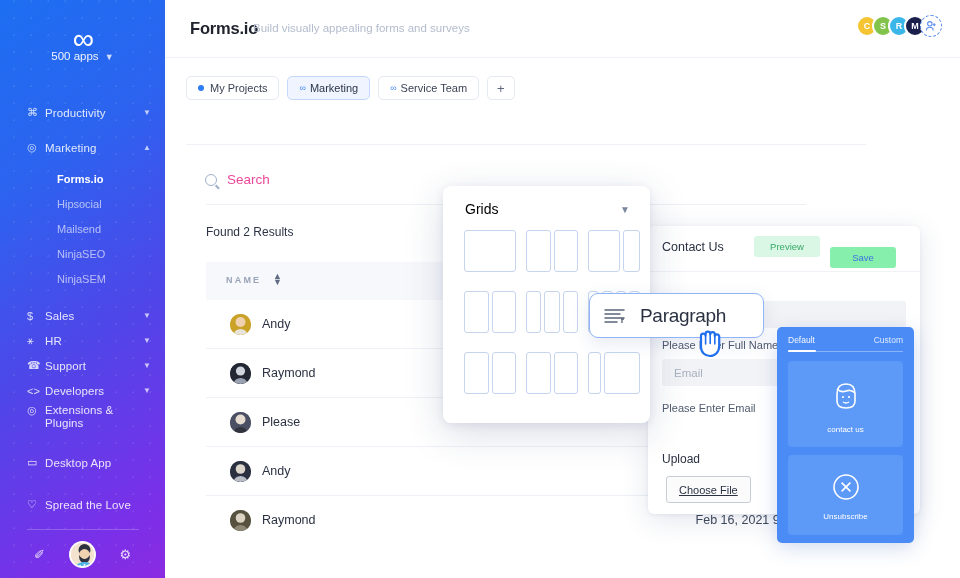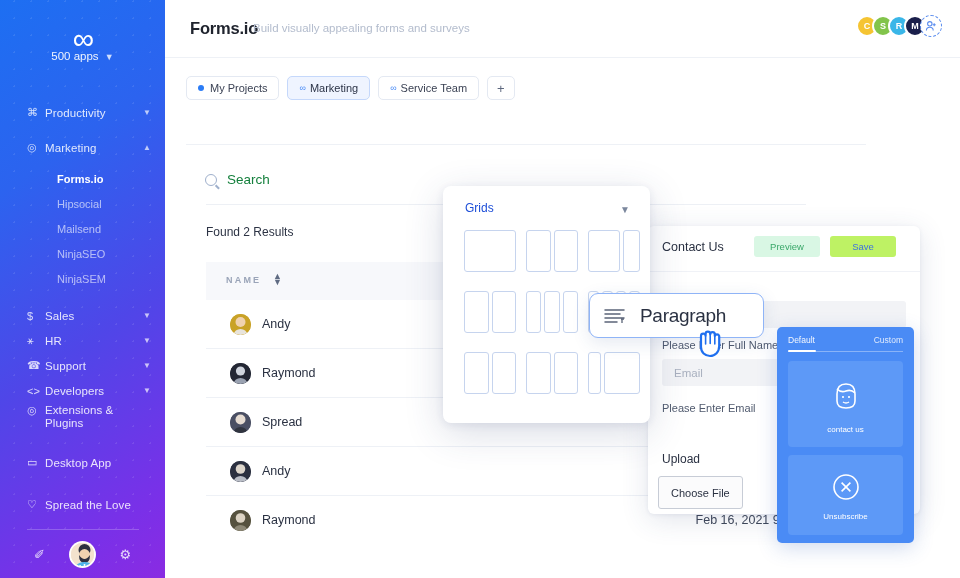--- a/index.html
+++ b/index.html
@@ -83,21 +83,21 @@
   .stabs { position: absolute; left: 186px; top: 118px; display: flex; gap: 26px; }
   .stab { font-size: 11.5px; color: #9aa5bb; padding-bottom: 8px; cursor: pointer; position: relative; }
   .stab.on { color: #1d2230; font-weight: 700; }
   .stab.on:after { content: ""; position: absolute; left: 0; right: 0; bottom: 0; height: 2px; background: #3d7bf7; border-radius: 2px; }
   .stabs-rule { position: absolute; left: 186px; top: 144px; width: 680px; height: 1px; background: #eef1f6; }
 
   
   .search { position: absolute; left: 205px; top: 172px; display: flex; align-items: center; gap: 10px; }
   .search .mag { width: 12px; height: 12px; border: 1.6px solid #9fb0cc; border-radius: 50%; position: relative; }
   .search .mag:after { content:""; position:absolute; right:-4px; bottom:-3px; width:5px; height:1.6px; background:#9fb0cc; transform: rotate(45deg); }
-  .search .ph { font-size: 13.5px; color: #15803d; }
+  .search .ph { font-size: 13.5px; color: #ec4899; }
   .search-rule { position: absolute; left: 206px; top: 204px; width: 600px; height: 1px; background: #edf0f5; }
 
   .found { position: absolute; left: 206px; top: 225px; font-size: 12px; color: #2c3344; font-weight: 400; }
 
   .thead { position: absolute; left: 206px; top: 262px; width: 680px; height: 38px; background: #f7f8fb; }
   .thead .th { position: absolute; left: 20px; top: 13px; font-size: 9px; letter-spacing: 2.2px; color: #9aa4b8; font-weight: 700; }
   .thead .sort { position: absolute; left: 67px; top: 11px; font-size: 9px; color: #5d6辈; color:#5f6b82; line-height: 6px; }
 
   .rows { position: absolute; left: 206px; top: 300px; width: 680px; }
   .row { position: relative; height: 49px; border-bottom: 1px solid #eef1f6; }
@@ -112,28 +112,28 @@
     position: absolute; left: 648px; top: 226px; width: 272px; height: 288px;
     background: #fff; border-radius: 6px;
     box-shadow: 0 6px 28px rgba(48,70,120,.14), 0 1px 4px rgba(48,70,120,.08);
     overflow: hidden;
   }
   .fcard-head { position: relative; height: 46px; border-bottom: 1px solid #f0f2f7; }
   .fcard-title { position: absolute; left: 14px; top: 14px; font-size: 12.5px; color: #2a3142; }
   .fbtn { position: absolute; top: 10px; height: 21px; border-radius: 3px;
     display: flex; align-items: center; justify-content: center; font-size: 9.5px; cursor: pointer; }
   .fbtn.prev { left: 106px; width: 66px; background: #d9f7e4; color: #3aa86a; }
-  .fbtn.save { left: 182px; width: 66px; background: #bef264; color: #3f72e0; }
+  .fbtn.save { left: 182px; width: 66px; background: #86efac; color: #3f72e0; margin-top: 11px; }
 
   .fgray { position: absolute; left: 14px; width: 244px; height: 27px; background: #f2f3f6; border-radius: 3px; }
   .fhint { position: absolute; left: 14px; font-size: 11px; color: #505a6e; }
   .fupload { position: absolute; left: 14px; font-size: 12px; color: #2a3142; font-weight: 400; }
-  .fchoose { position: absolute; left: 10px; height: 33px; padding: 0 12px; border: 1px solid #c7ccd6;
+  .fchoose { position: absolute; left: 18px; height: 27px; padding: 0 12px; border: 1px solid #c7ccd6;
     border-radius: 3px; background: #fbfbfc; font-size: 11px; color: #2a3142;
-    display: flex; align-items: center; cursor: pointer; }
+    display: flex; align-items: center; cursor: pointer; text-decoration: underline; }
   .finput-ph { position: absolute; left: 26px; font-size: 11.5px; color: #a9b0bf; text-align: center; }
 
   
   .tpanel {
     position: absolute; left: 777px; top: 327px; width: 137px; height: 216px;
     background: #4a8bf5; border-radius: 5px; overflow: hidden;
     box-shadow: 0 5px 20px rgba(45,90,180,.22);
   }
   .tp-tabs { position: relative; height: 26px; }
   .tp-tab { position: absolute; top: 8px; font-size: 8.5px; color: rgba(255,255,255,.93); cursor: pointer; }
@@ -144,21 +144,21 @@
   .tp-card { position: absolute; left: 11px; width: 115px; background: #5d99f7; border-radius: 4px;
     display: flex; flex-direction: column; align-items: center; justify-content: center; cursor: pointer; }
   .tp-card .tlabel { font-size: 8px; color: #fff; margin-top: 8px; }
 
   
   .grids {
     position: absolute; left: 443px; top: 186px; width: 207px; height: 237px;
     background: #fff; border-radius: 8px;
     box-shadow: 0 10px 38px rgba(42,60,110,.18), 0 2px 8px rgba(42,60,110,.09);
   }
-  .grids-title { position: absolute; left: 22px; top: 15px; font-size: 12px; color: #1d4ed8; text-align: center; }
+  .grids-title { position: absolute; left: 22px; top: 15px; font-size: 14px; color: #000000; text-align: center; }
   .grids-chev { position: absolute; right: 20px; top: 18px; font-size: 10px; color: #7b879d; cursor: pointer; }
   .gwrap { position: absolute; left: 21px; top: 44px; display: grid;
     grid-template-columns: repeat(3, 52px); grid-template-rows: repeat(3, 50px); gap: 11px 10px; }
   .gcell { width: 52px; height: 42px; display: flex; gap: 3px; cursor: pointer; }
   .gcell span { border: 1px solid #c6d4ee; border-radius: 3px; height: 42px; flex: 1; }
 
   
   .pchip {
     position: absolute; left: 589px; top: 293px; width: 175px; height: 45px;
     background: #fff; border: 1.6px solid #8fb4f7; border-radius: 9px;
@@ -338,21 +338,21 @@
       <span class="rdate">Feb 16, 2021 9:47:27 AM</span>
     </div>
     <div class="row">
       <span class="ravatar" style="background:#4a4f63">
         <svg width="21" height="21" viewBox="0 0 21 21">
           <rect width="21" height="21" fill="#4a4f63"></rect>
             <circle cx="10.5" cy="7.5" r="5" fill="#e6dcd2"></circle>
           <path d="M3 21 q2-6 7.5-6 T18 21 z" fill="#30343f"></path>
         </svg>
       </span>
-      <span class="rname">Spread</span>
+      <span class="rname">Please</span>
       <span class="rdate">Feb 16, 2021 9:47:27 AM</span>
     </div>
     <div class="row">
       <span class="ravatar" style="background:#2b3040">
         <svg width="21" height="21" viewBox="0 0 21 21">
           <rect width="21" height="21" fill="#2b3040"></rect>
             <circle cx="10.5" cy="8" r="4.8" fill="#ddd6cc"></circle>
           <path d="M3 21 q2-6 7.5-6 T18 21 z" fill="#b9bdc6"></path>
         </svg>
       </span>

